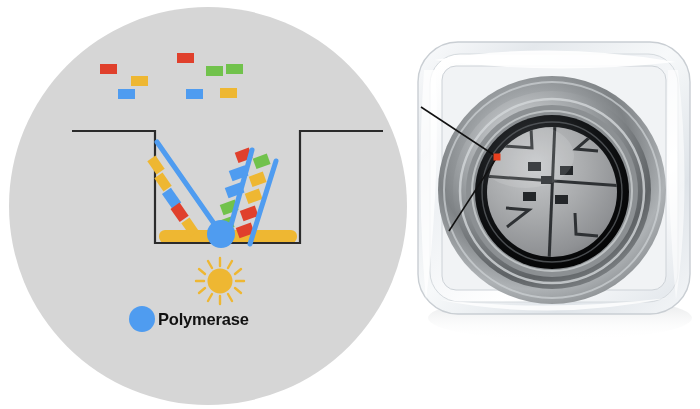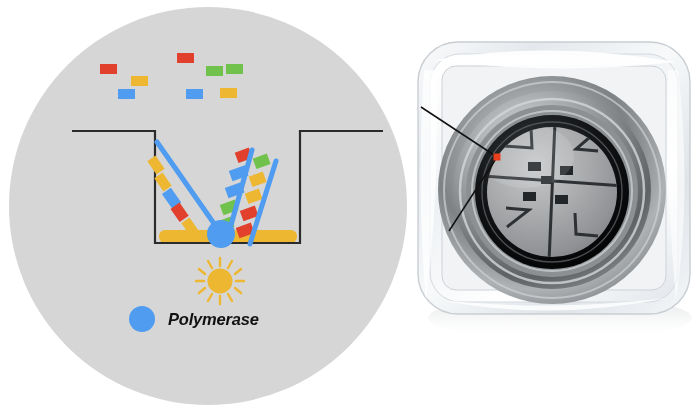--- a/index.html
+++ b/index.html
@@ -38,22 +38,21 @@
     height: 409px;
   }
 
   
   .legend {
     position: absolute;
     left: 129px;
     top: 306px;
     display: flex;
     align-items: center;
-    gap: 13px;
-    font-style: italic;
+    gap: 3px;
   }
   .legend-dot {
     width: 26px;
     height: 26px;
     border-radius: 50%;
     background: #4f9cf0;
     flex: 0 0 auto;
   }
   .legend-label {
     font-family: "Liberation Sans", sans-serif;

